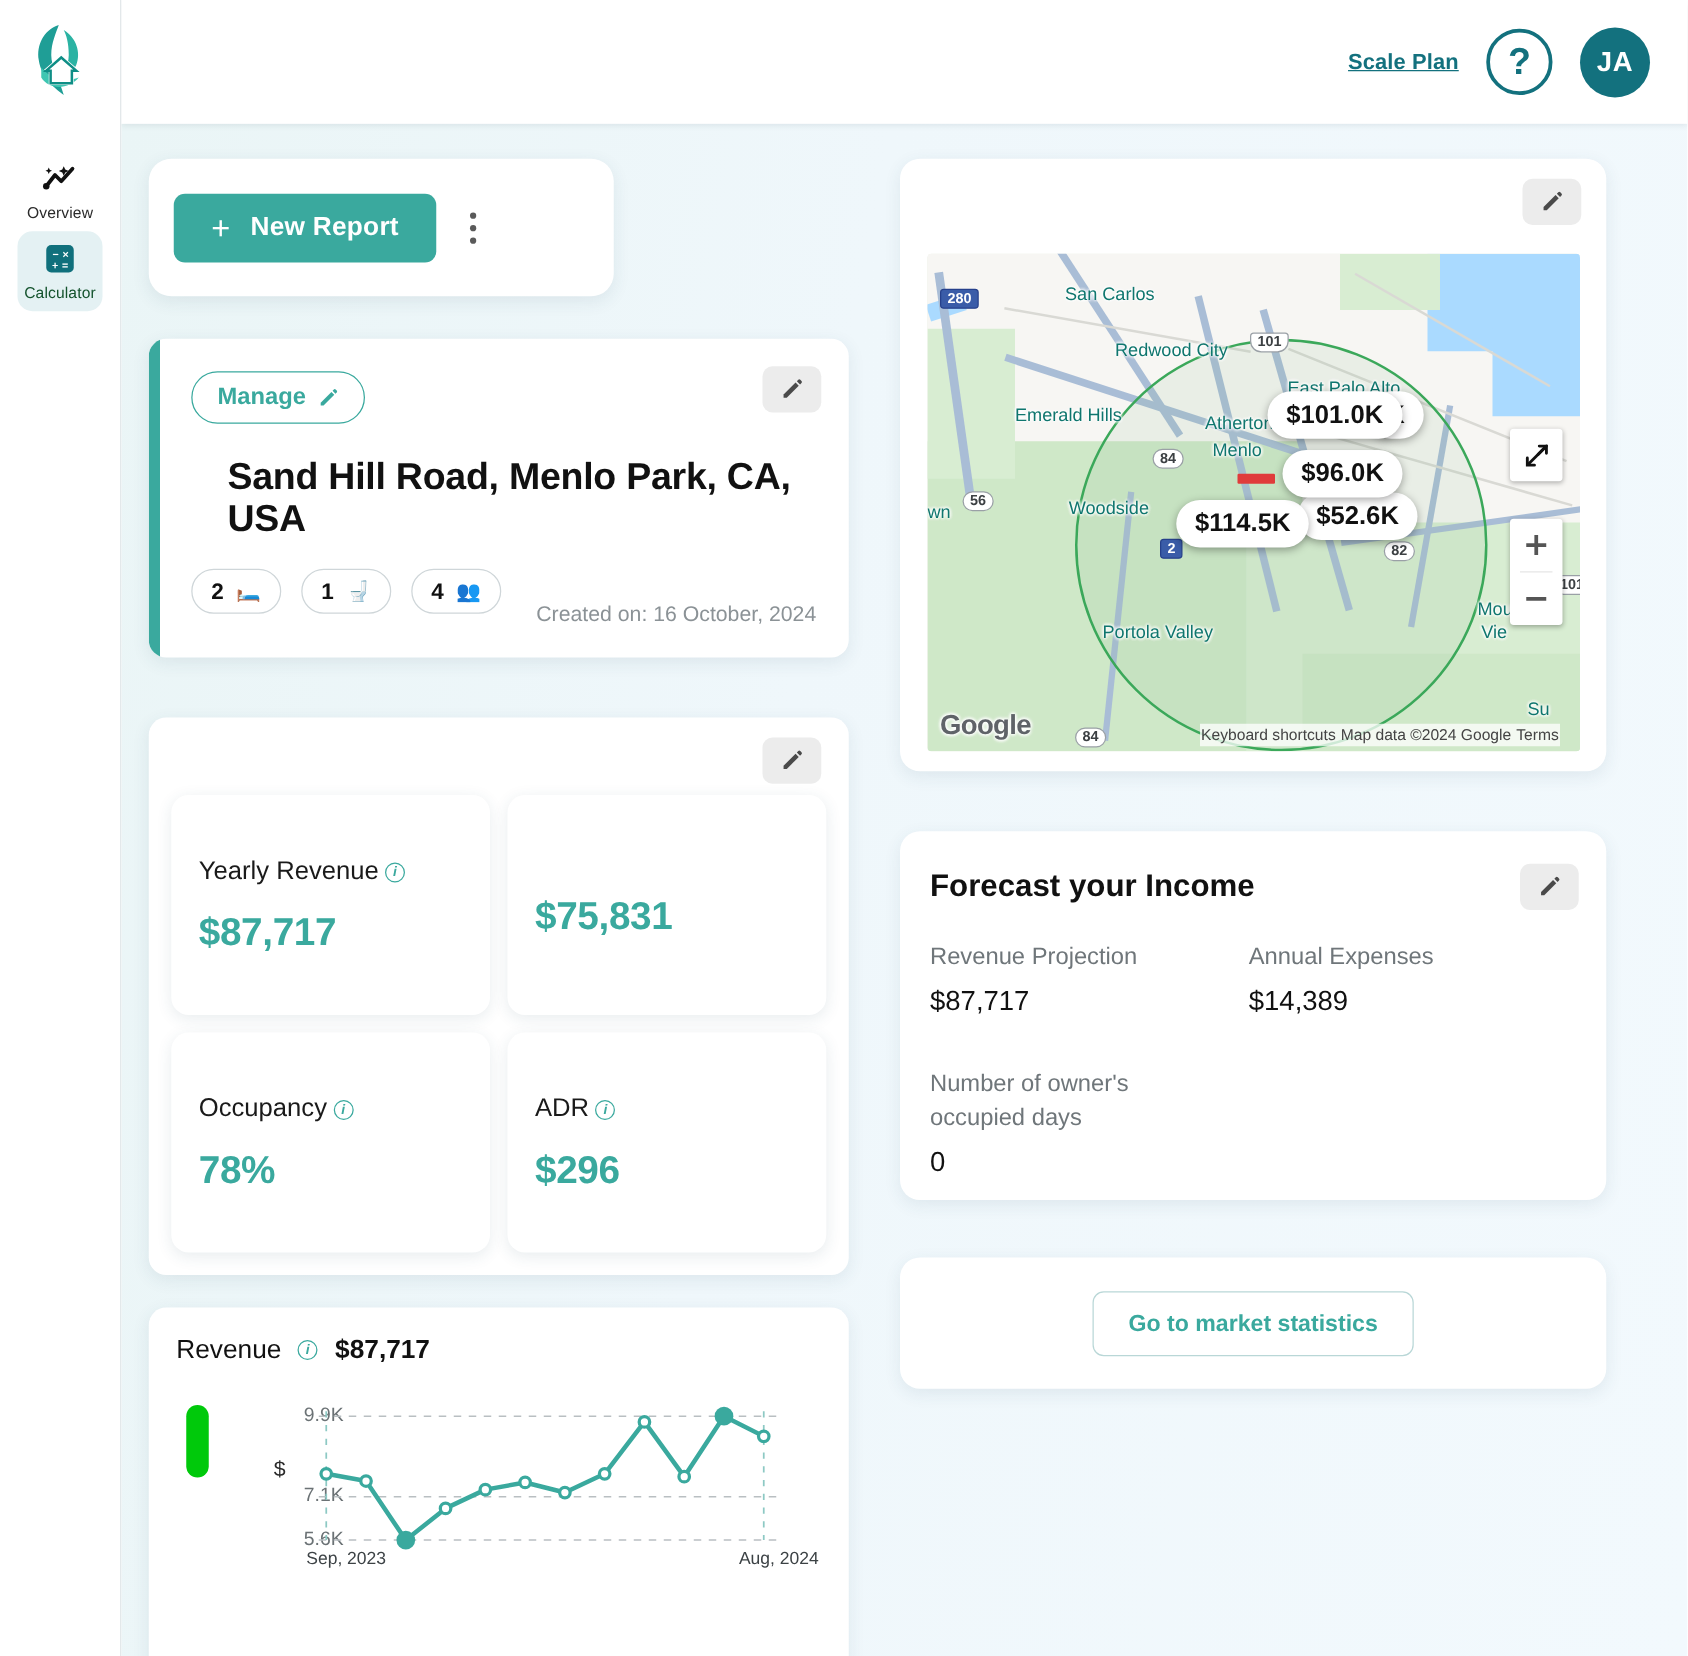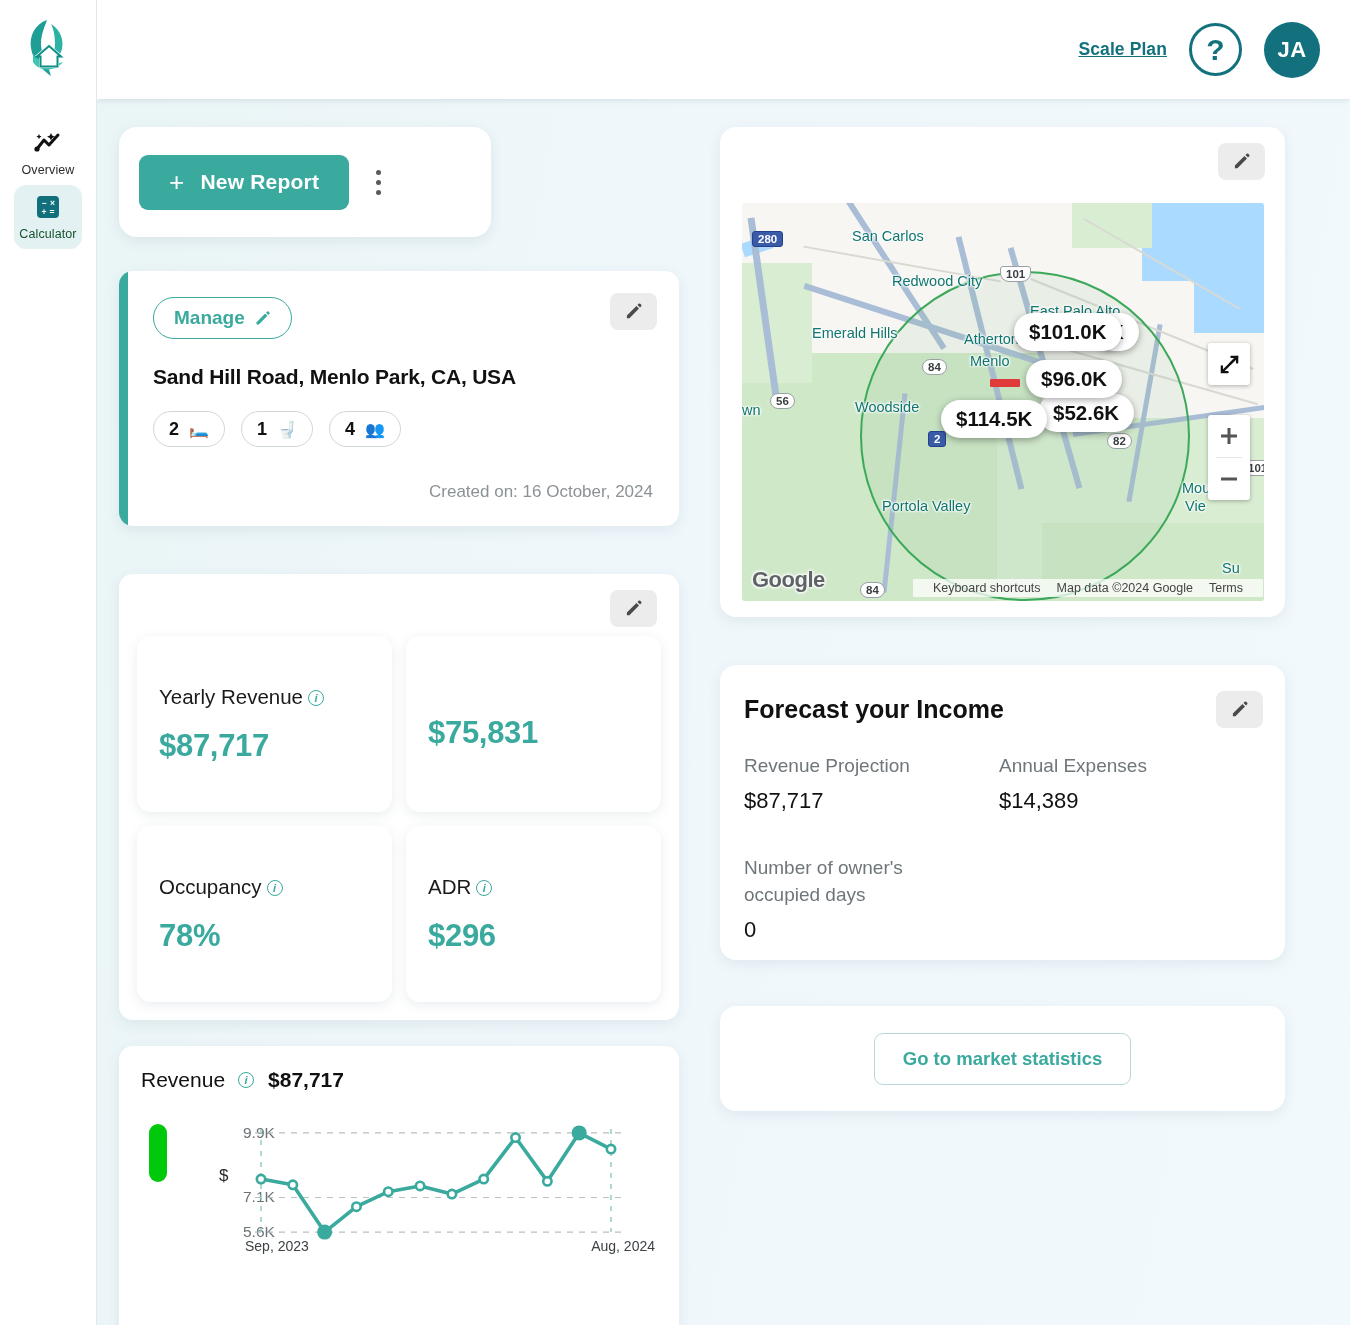--- a/index.html
+++ b/index.html
@@ -90,21 +90,21 @@
   .prop-card {
     position: relative; width: 560px; height: 255px; margin-top: 34px;
     border-radius: 14px; overflow: hidden; padding: 26px 30px 0 34px;
   }
   .prop-stripe { position:absolute; left:0; top:0; width: 9px; height: 100%; background:#3aa99e; }
   .manage-pill {
     display:inline-flex; align-items:center; gap: 9px;
     border: 1.6px solid #3aa99e; color:#3aa99e; border-radius: 30px;
     padding: 9px 20px; font-size: 19px; font-weight: 700; cursor: pointer;
   }
-  .prop-title { font-size: 21px; font-weight: 700; color:#111; margin-top: 26px; letter-spacing: -.2px;}
+  .prop-title { font-size: 30px; font-weight: 700; color:#111; margin-top: 26px; letter-spacing: -.2px; margin-left: 29px;}
   .chip-row { display:flex; gap: 16px; margin-top: 22px; }
   .chip {
     border: 1.3px solid #cfd6d9; border-radius: 22px; height: 36px;
     min-width: 72px; padding: 0 14px;
     display:flex; align-items:center; justify-content:center; gap: 10px;
     font-size: 18px; font-weight: 700; color:#111;
   }
   .chip .emo { font-size: 16px; }
   .created-on { position:absolute; right: 26px; bottom: 24px; font-size: 17px; color:#8b9296; }
 
@@ -181,22 +181,22 @@
     position:absolute; background:#fff; border-radius: 22px;
     padding: 7px 15px; font-size: 20.5px; font-weight: 700; color:#111;
     box-shadow: 0 2px 7px rgba(0,0,0,.35); white-space: nowrap; cursor: pointer;
   }
   .gmaps-logo {
     position:absolute; left: 10px; bottom: 8px; font-size: 22px; font-weight: 700;
     color:#5f6368; letter-spacing:-.5px;
     text-shadow: 0 0 3px #fff,0 0 3px #fff,0 0 3px #fff,0 0 4px #fff;
   }
   .map-attrib {
-    position:absolute; right: 1px; bottom: 4px; display:flex; gap: 16px;
-    font-size: 12.5px; color:#444; background: rgba(255,255,255,.75); padding: 2px 20px;
+    position:absolute; right: 16px; bottom: 4px; display:flex; gap: 4px;
+    font-size: 12.5px; color:#444; background: rgba(255,255,255,.75); padding: 2px 1px;
   }
   .map-ctrl-group { position:absolute; right: 14px; background:#fff; border-radius:3px;
                     box-shadow: 0 1px 4px rgba(0,0,0,.3); }
   .map-ctrl { width: 42px; height: 42px; display:flex; align-items:center; justify-content:center; cursor:pointer; }
   .map-ctrl-div { height:1px; background:#e6e6e6; margin: 0 8px; }
 
   
   .forecast-card { position:relative; width: 565px; margin-top: 48px; border-radius: 16px;
                    padding: 30px 34px 34px 24px; height: 295px; }
   .forecast-edit { position:absolute; right: 22px; top: 26px; }

